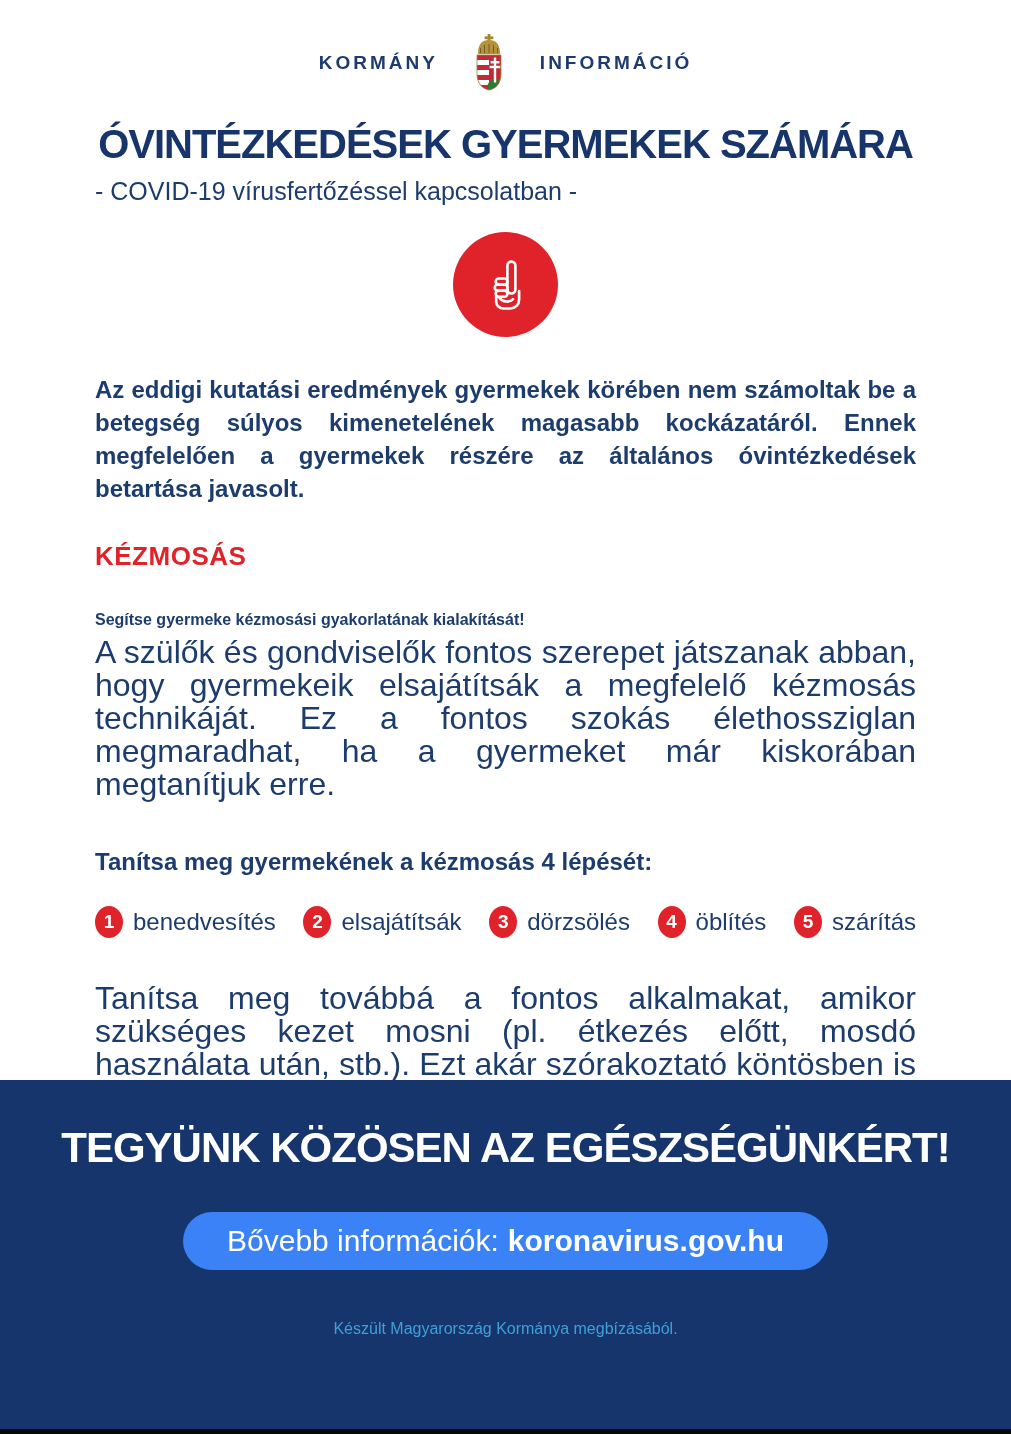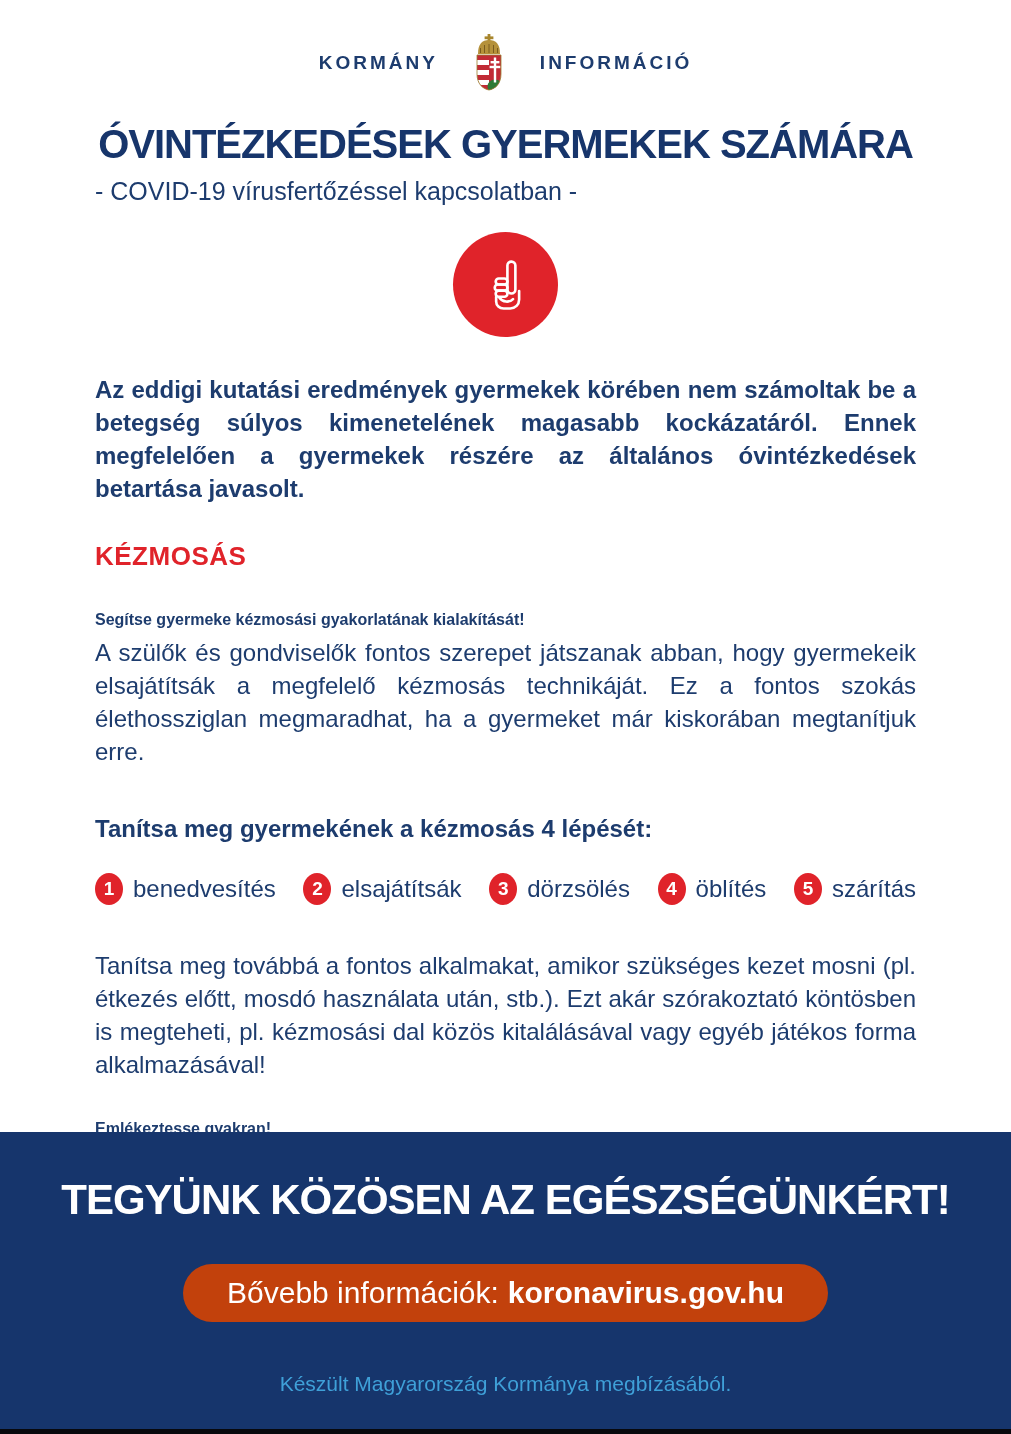--- a/index.html
+++ b/index.html
@@ -14,41 +14,41 @@
   .coa { display:inline-flex; }
   .page-title { text-align:center; font-size:40px; font-weight:bold; letter-spacing:-1px; color:#17356b; margin-top:30px; }
   .page-subtitle { text-align:left; font-size:25px; font-weight:400; color:#1d3c6e; margin-top:10px; }
   .attention-circle {
     width:105px; height:105px; border-radius:50%; background:#e0232a;
     margin:26px auto 0; display:flex; align-items:center; justify-content:center;
   }
   .intro { font-weight:bold; font-size:24px; line-height:33px; text-align:justify; margin-top:36px; }
   .red-heading { color:#e0232a; font-size:26px; font-weight:bold; letter-spacing:0.5px; margin-top:36px; }
   .subhead { font-size:16px; font-weight:bold; line-height:33px; margin-top:31px; }
-  .body-p { font-size:24px; line-height:33px; text-align:justify; }
+  .body-p { font-size:32px; line-height:33px; text-align:justify; }
   .steps-title { font-size:24px; font-weight:bold; line-height:33px; margin-top:44px; }
   .steps { display:flex; justify-content:space-between; align-items:center; margin-top:28px; }
   .step { display:flex; align-items:center; gap:10px; font-size:24px; }
   .step-badge {
     width:28px; height:32px; border-radius:50%; background:#e0232a; color:#fff;
     font-weight:bold; font-size:19px; display:flex; align-items:center; justify-content:center; flex:0 0 auto;
   }
   .gap-lg { margin-top:44px; }
   .footer {
-    position:absolute; left:0; right:0; bottom:0; height:302px;
+    position:absolute; left:0; right:0; bottom:0; height:354px;
     background:#16356c; text-align:center;
   }
   .footer-headline { color:#ffffff; font-weight:bold; font-size:42px; letter-spacing:-1px; padding-top:44px; }
   .pill {
     display:inline-flex; align-items:center; justify-content:center;
     margin-top:40px; height:58px; padding:0 44px; border-radius:29px;
-    background:#c2410c; color:#ffffff; font-size:30px; cursor:pointer; border:none;
+    background:#3b82f6; color:#ffffff; font-size:30px; cursor:pointer; border:none;
   }
   .pill strong { margin-left:9px; font-weight:bold; }
-  .credit { margin-top:50px; color:#3fa0d8; font-size:21px; }
+  .credit { margin-top:50px; color:#3fa0d8; font-size:16px; }
   .bottom-strip { position:absolute; left:0; right:0; bottom:0; height:5px; background:#07080d; }
 </style>
 </head>
 <body>
 
 <div class="page">
 
   <div class="gov-header">
     <span class="gov-label">KORMÁNY</span>
     <span class="coa">

